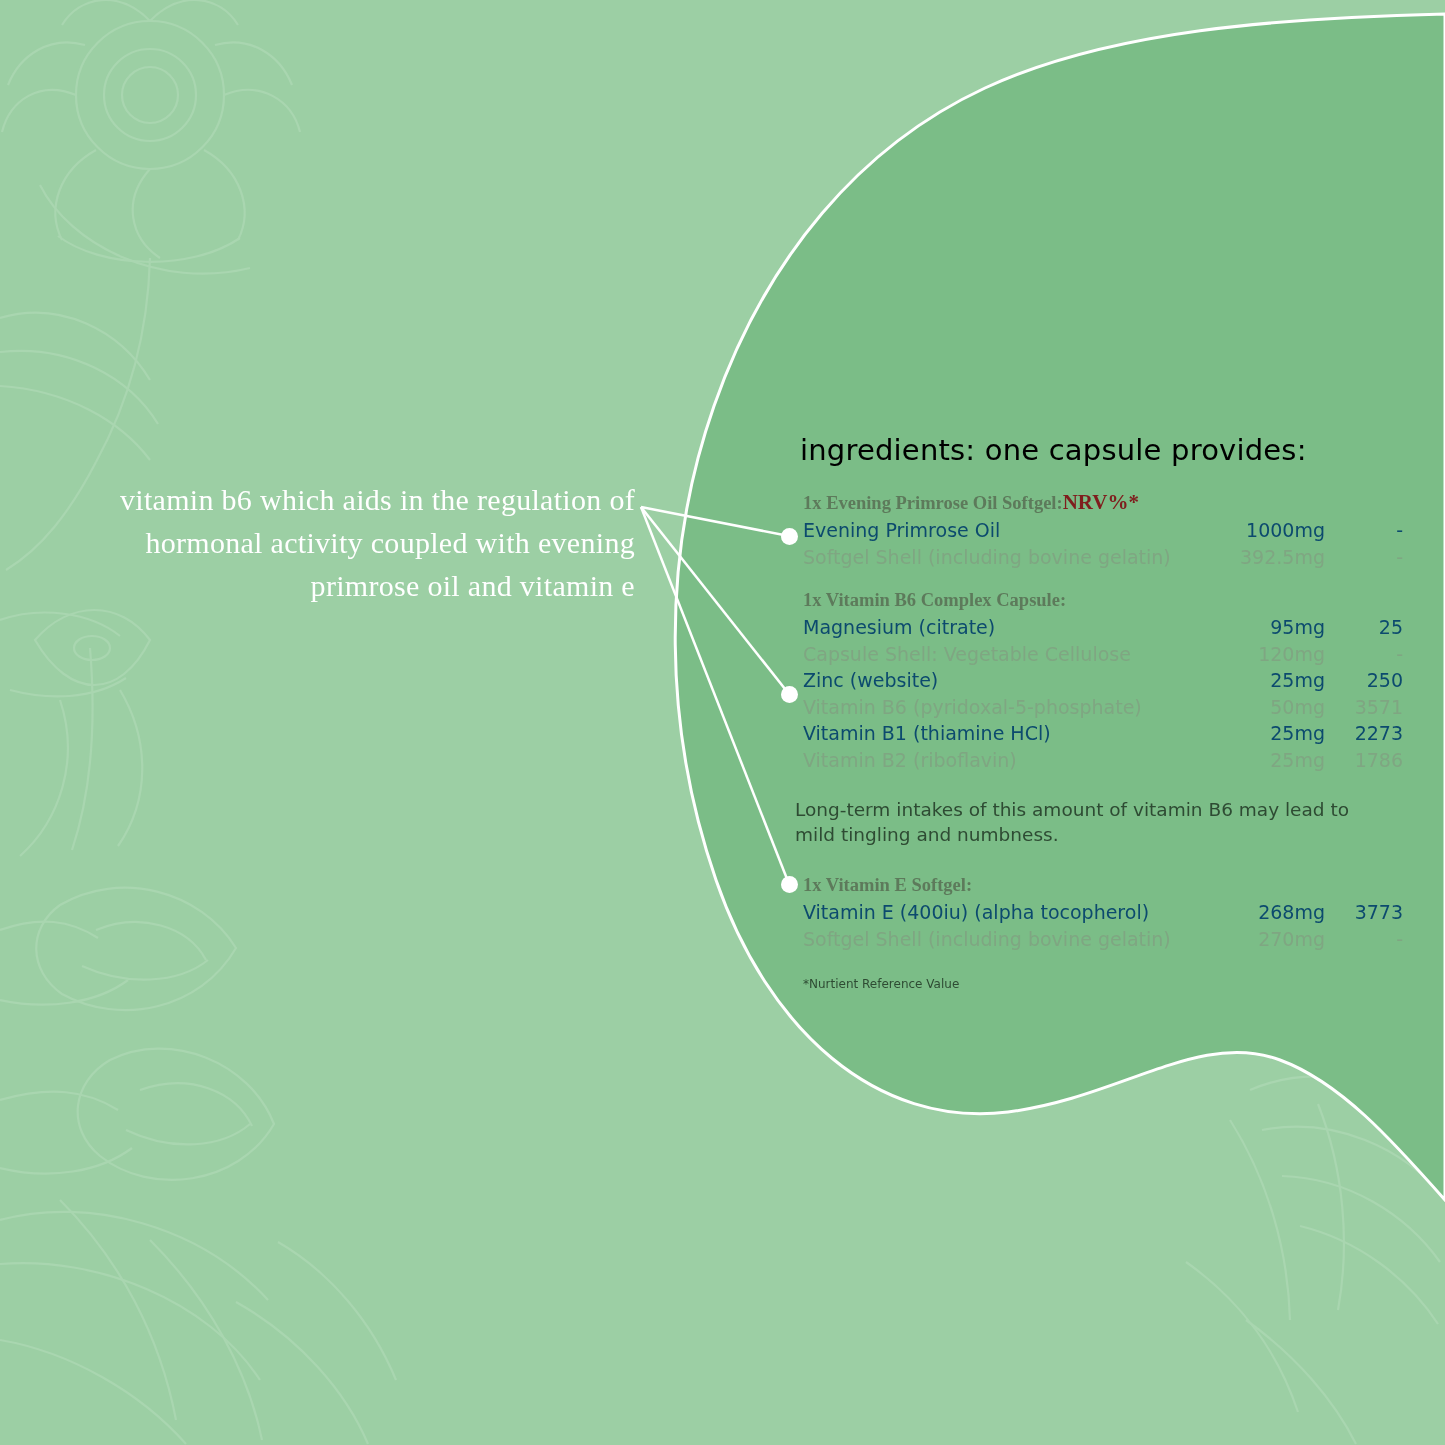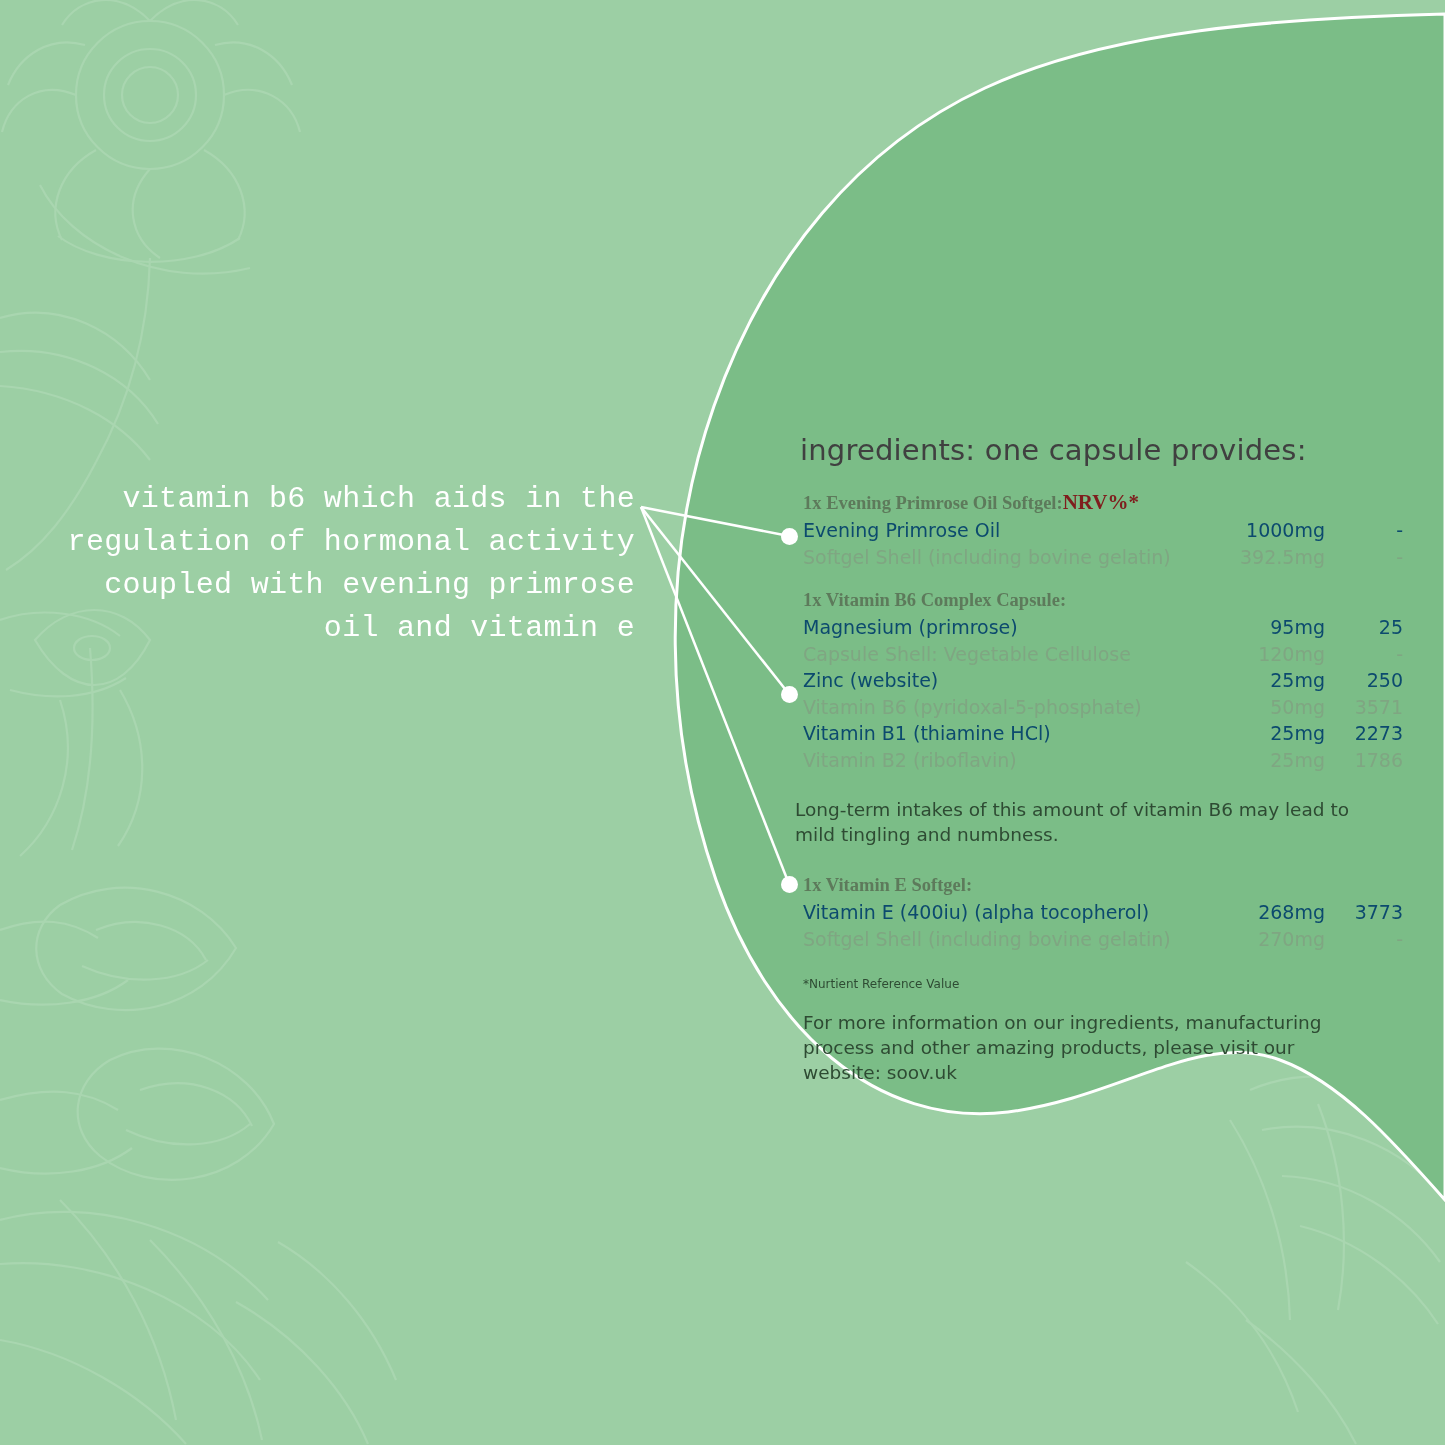--- a/index.html
+++ b/index.html
@@ -46,33 +46,33 @@
   .headline {
     position: absolute;
     left: 40px;
     top: 478px;
     width: 595px;
     text-align: right;
     color: #ffffff;
     font-size: 30px;
     line-height: 43px;
     letter-spacing: 0.3px;
-    font-family: Liberation Mono, monospace;
+    font-family: Liberation Serif, serif;
     font-weight: 400;
   }
 
   
   .panel {
     position: absolute;
     left: 795px;
     top: 432px;
     width: 610px;
   }
   .panel-title {
-    color: #404040;
+    color: #000000;
     font-size: 29px;
     line-height: 36px;
     letter-spacing: 0.2px;
     margin: 0 0 22px 5px;
     white-space: nowrap;
   }
   .group {
     margin-bottom: 18px;
   }
   .group-head {
@@ -260,21 +260,21 @@
         <span class="amt muted">392.5mg</span>
         <span class="pct muted">-</span>
       </div>
     </div>
 
     <div class="group">
       <div class="group-head">
         <span>1x Vitamin B6 Complex Capsule:</span>
       </div>
       <div class="row">
-        <span class="nm dark">Magnesium (primrose)</span>
+        <span class="nm dark">Magnesium (citrate)</span>
         <span class="amt dark">95mg</span>
         <span class="pct dark">25</span>
       </div>
       <div class="row">
         <span class="nm muted">Capsule Shell: Vegetable Cellulose</span>
         <span class="amt muted">120mg</span>
         <span class="pct muted">-</span>
       </div>
       <div class="row">
         <span class="nm dark">Zinc (website)</span>
@@ -310,16 +310,15 @@
         <span class="pct dark">3773</span>
       </div>
       <div class="row">
         <span class="nm muted">Softgel Shell (including bovine gelatin)</span>
         <span class="amt muted">270mg</span>
         <span class="pct muted">-</span>
       </div>
     </div>
 
     <div class="footnote">*Nurtient Reference Value</div>
-    <div class="footer-text">For more information on our ingredients, manufacturing process and other amazing products, please visit our website: soov.uk</div>
   </div>
 
 </div>
 
 </body></html>

